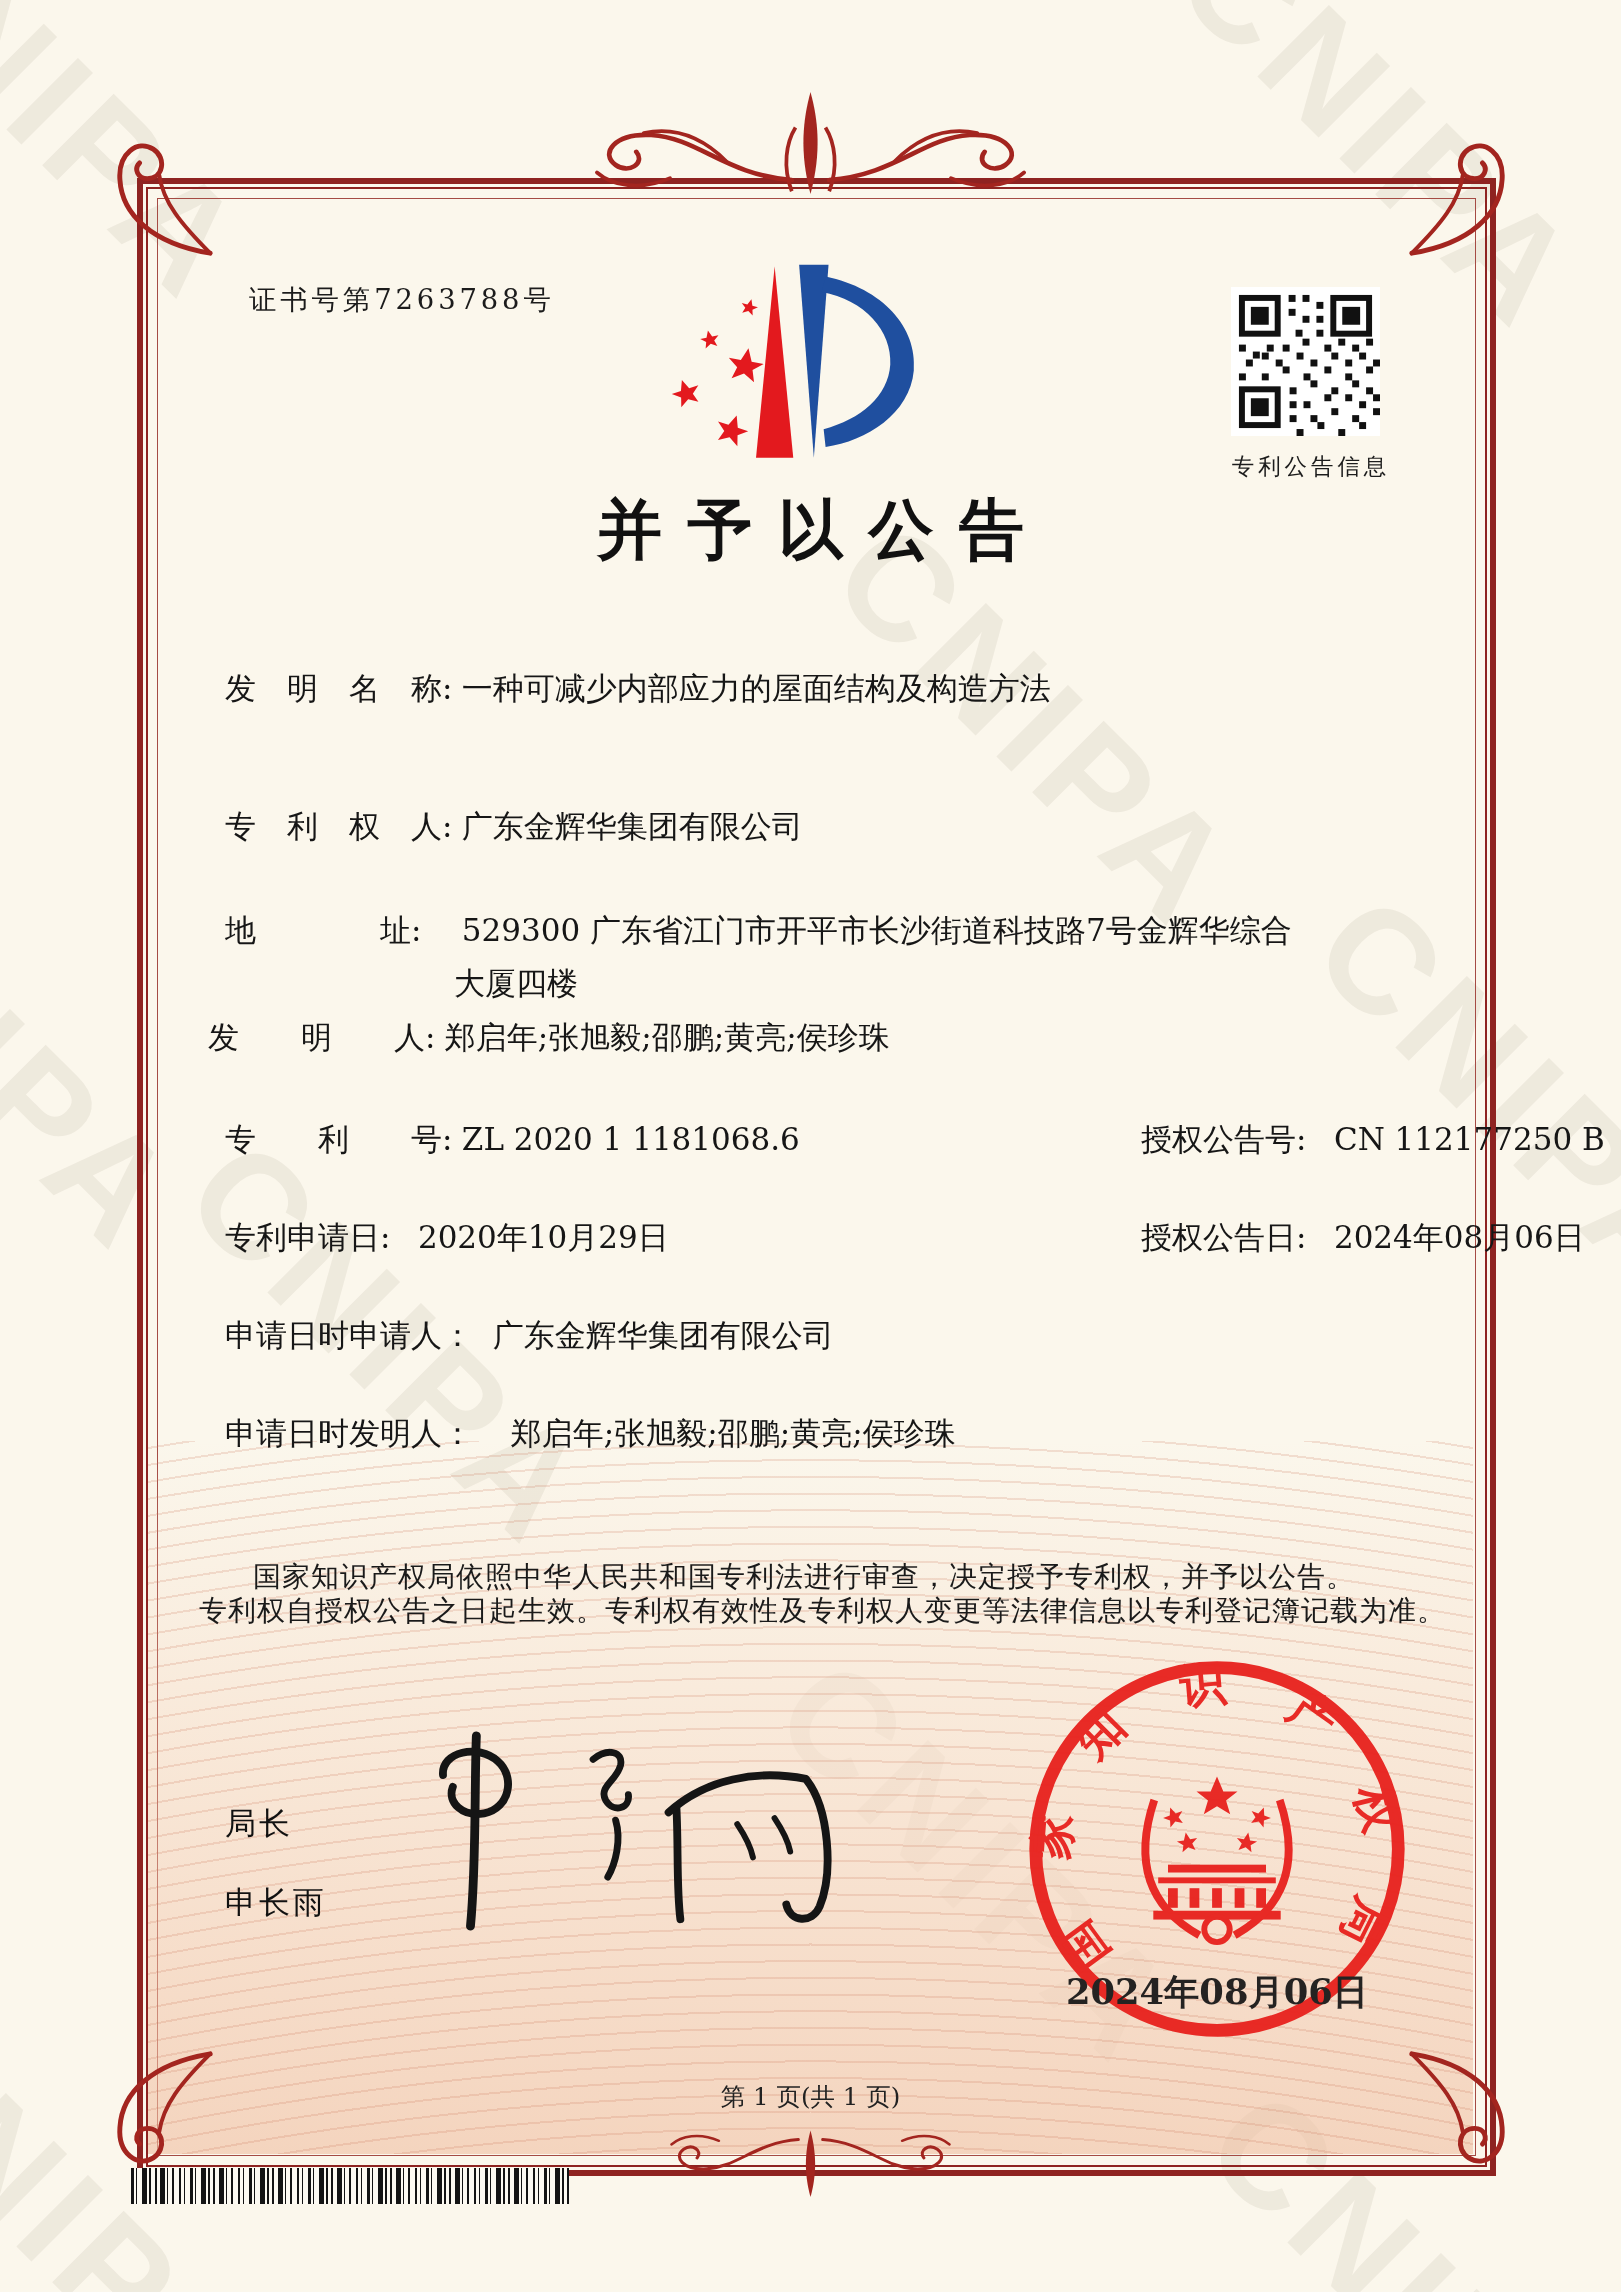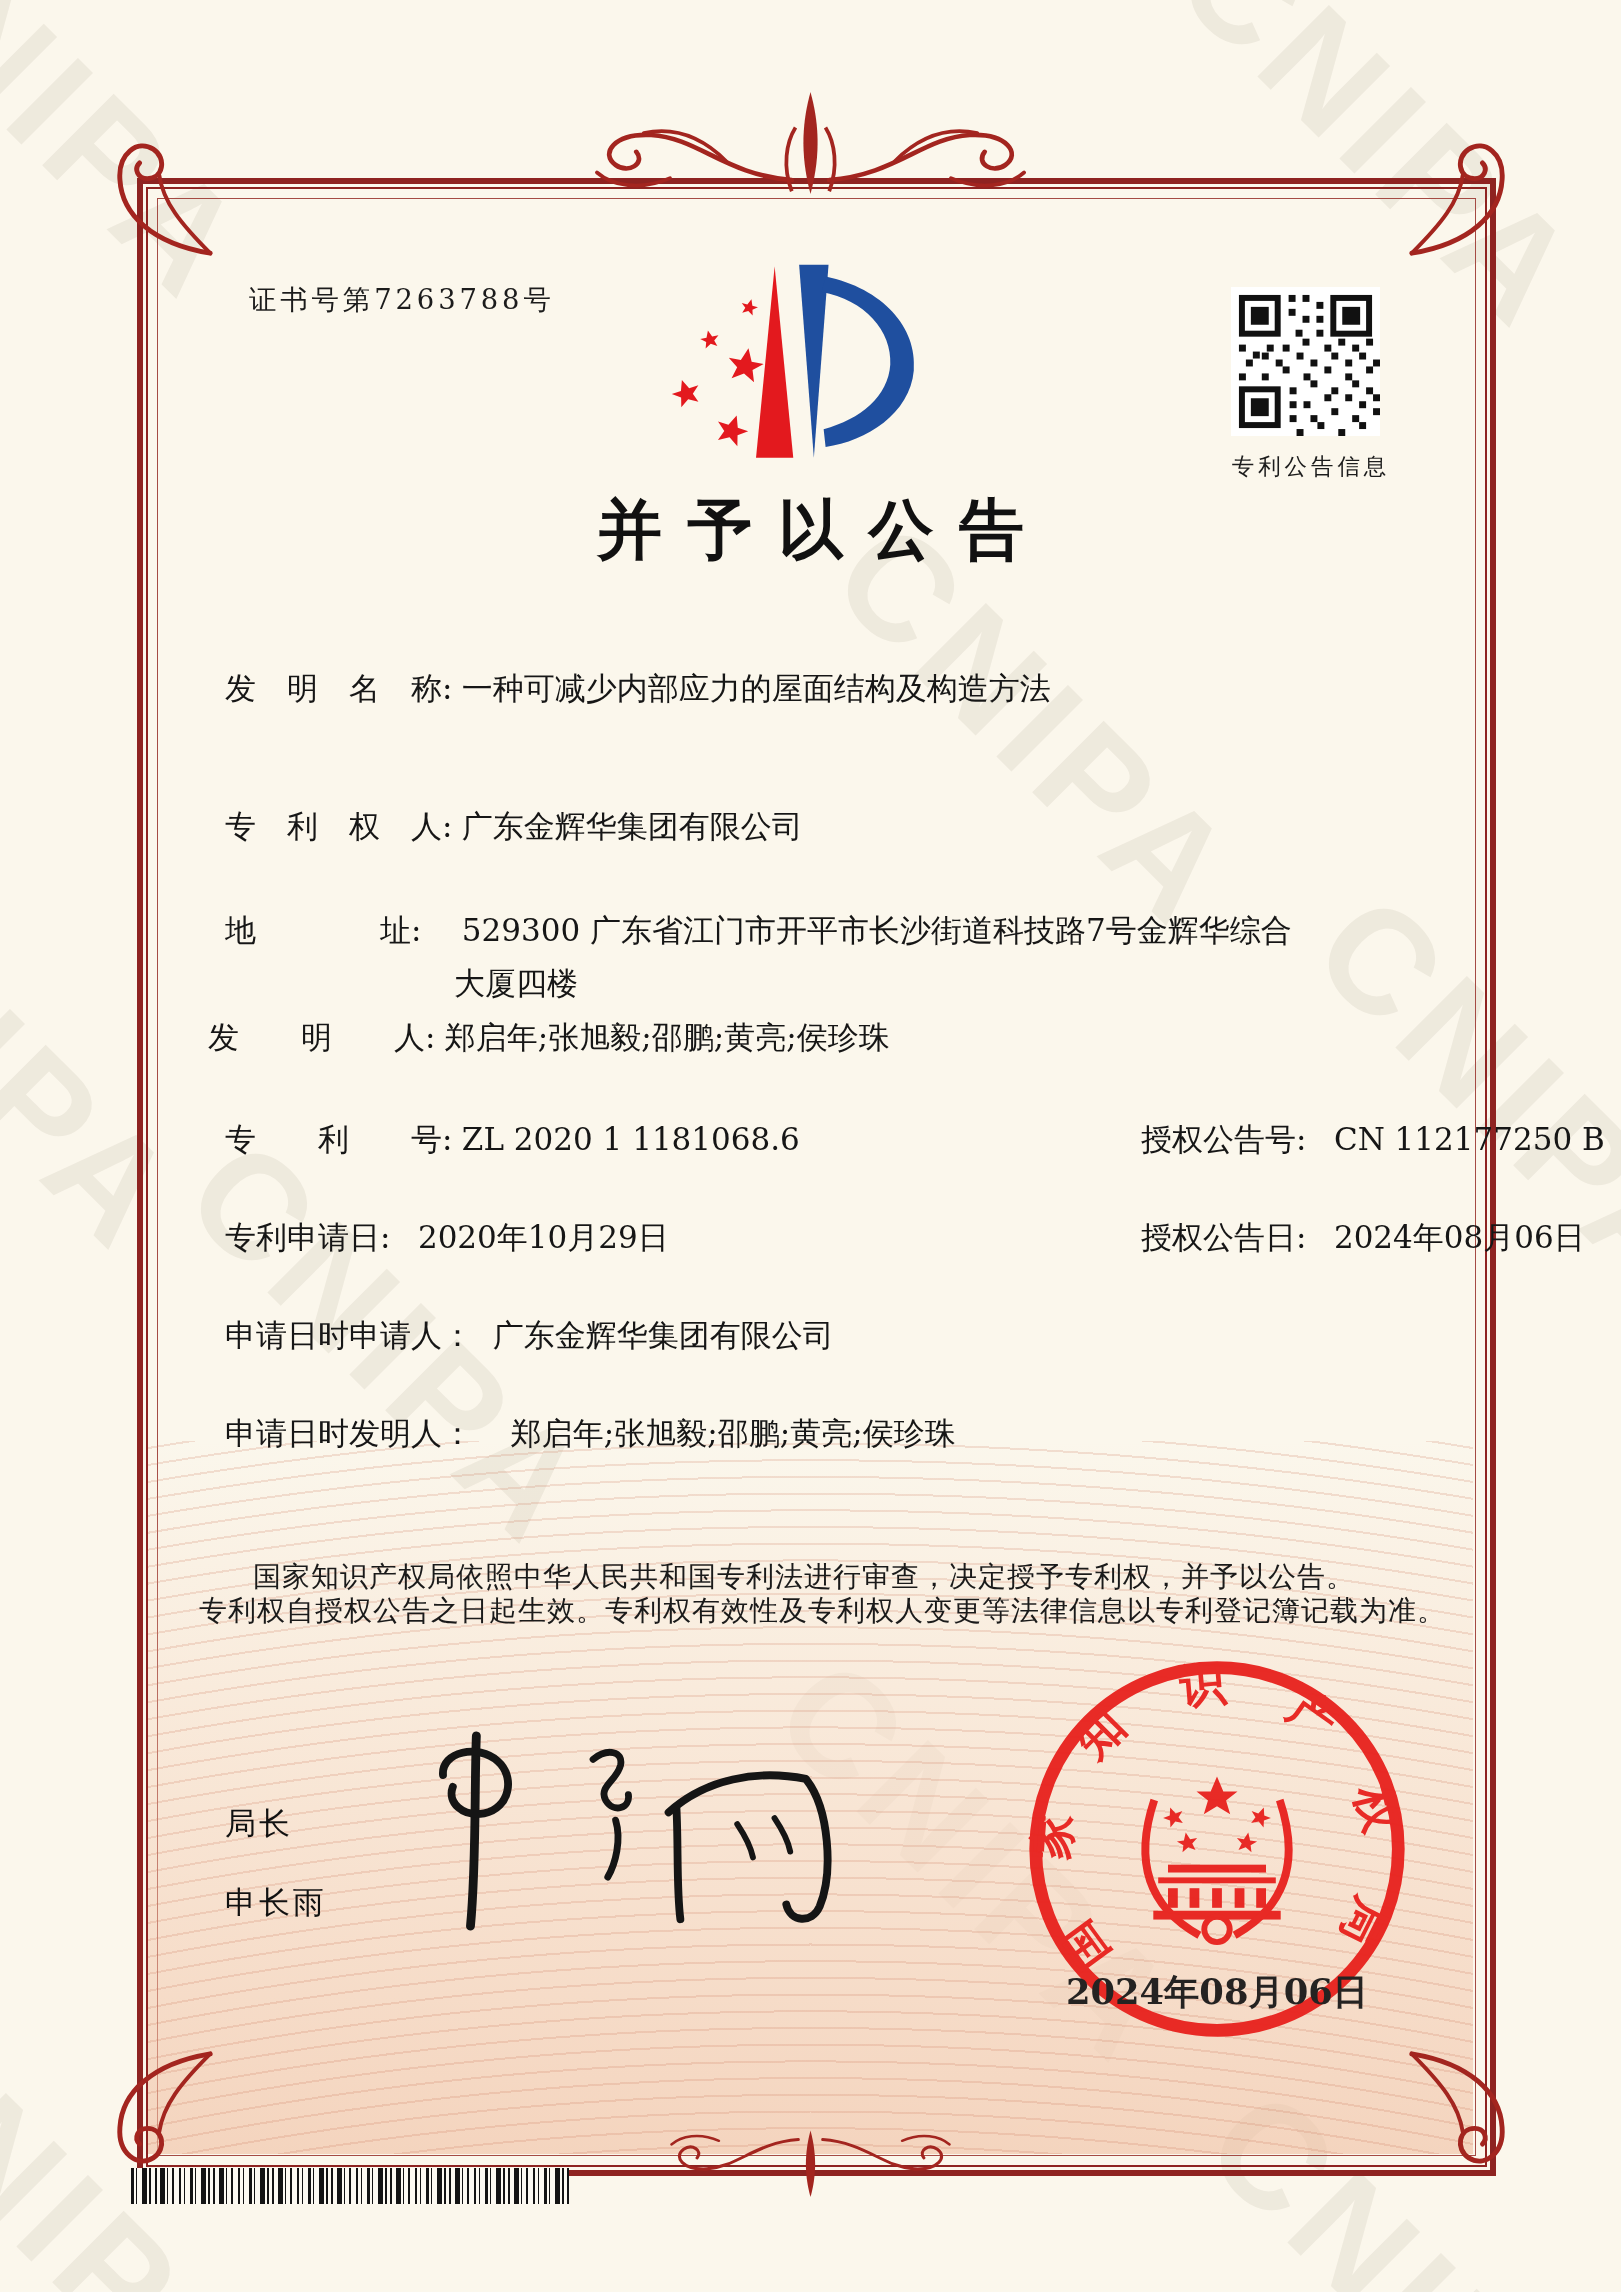--- a/index.html
+++ b/index.html
@@ -317,17 +317,18 @@
         <rect x="218" y="240" width="10" height="20"></rect>
         <rect x="240" y="240" width="10" height="20"></rect>
       <rect x="135" y="263" width="130" height="9"></rect>
       <circle cx="200" cy="282" r="13" fill="none" stroke="#e8211d" stroke-width="6"></circle>
       <path d="M136,150 C116,210 128,258 182,288" fill="none" stroke="#e8211d" stroke-width="8"></path>
       <path d="M264,150 C284,210 272,258 218,288" fill="none" stroke="#e8211d" stroke-width="8"></path>
     </g>
     <text x="200" y="358" text-anchor="middle" font-size="36" fill="#1a1a1a" font-weight="bold" font-family="'DejaVu Serif',serif">2024年08月06日</text>
   </svg>
 
+  <div class="footer-page">第 1 页(共 1 页)</div>
 
   <div class="barcode"></div>
 
 </div>
 
 
 </body></html>

